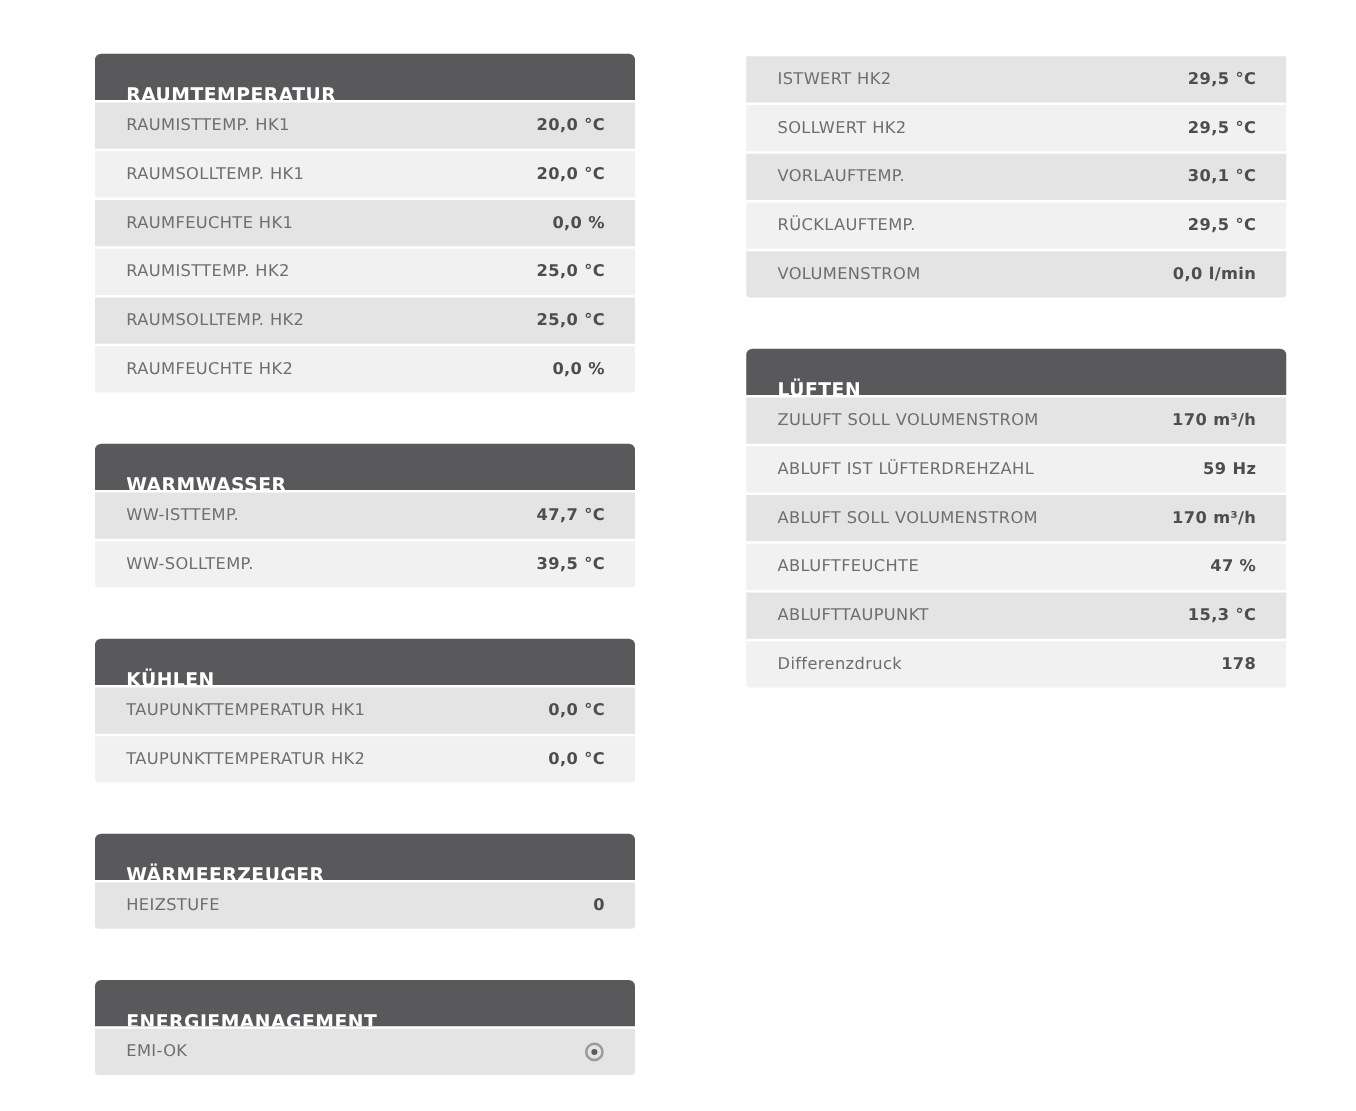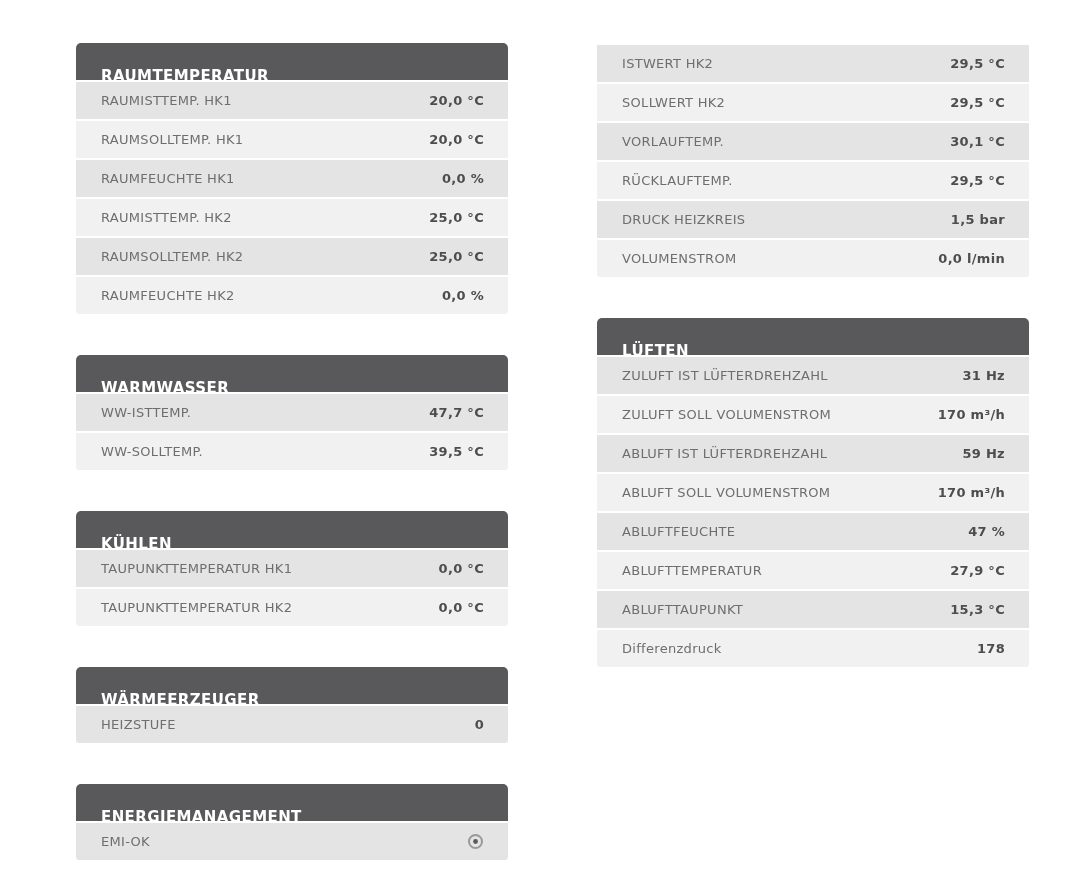--- a/index.html
+++ b/index.html
@@ -191,39 +191,31 @@
   <div class="row">
     <span class="label">VORLAUFTEMP.</span>
     <span class="value">30,1 °C</span>
   </div>
 
   <div class="row">
     <span class="label">RÜCKLAUFTEMP.</span>
     <span class="value">29,5 °C</span>
   </div>
 
-  <div class="row">
-    <span class="label">DRUCK HEIZKREIS</span>
-    <span class="value">1,5 bar</span>
-  </div>
 
   <div class="row">
     <span class="label">VOLUMENSTROM</span>
     <span class="value">0,0 l/min</span>
   </div>
 </div>
   </section>
 
   <section class="panel">
     <header class="panel-header">LÜFTEN</header>
     <div class="rows">
-  <div class="row">
-    <span class="label">ZULUFT IST LÜFTERDREHZAHL</span>
-    <span class="value">31 Hz</span>
-  </div>
 
   <div class="row">
     <span class="label">ZULUFT SOLL VOLUMENSTROM</span>
     <span class="value">170 m³/h</span>
   </div>
 
   <div class="row">
     <span class="label">ABLUFT IST LÜFTERDREHZAHL</span>
     <span class="value">59 Hz</span>
   </div>
@@ -231,24 +223,20 @@
   <div class="row">
     <span class="label">ABLUFT SOLL VOLUMENSTROM</span>
     <span class="value">170 m³/h</span>
   </div>
 
   <div class="row">
     <span class="label">ABLUFTFEUCHTE</span>
     <span class="value">47 %</span>
   </div>
 
-  <div class="row">
-    <span class="label">ABLUFTTEMPERATUR</span>
-    <span class="value">27,9 °C</span>
-  </div>
 
   <div class="row">
     <span class="label">ABLUFTTAUPUNKT</span>
     <span class="value">15,3 °C</span>
   </div>
 
   <div class="row">
     <span class="label">Differenzdruck</span>
     <span class="value">178</span>
   </div>

